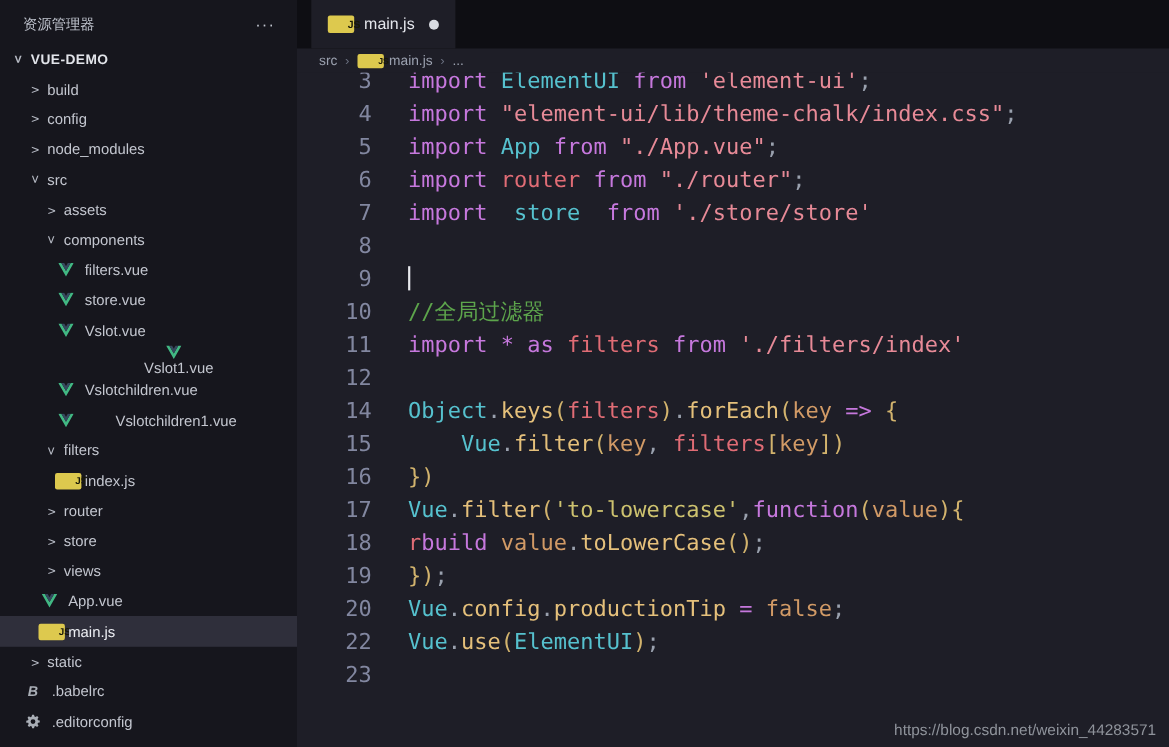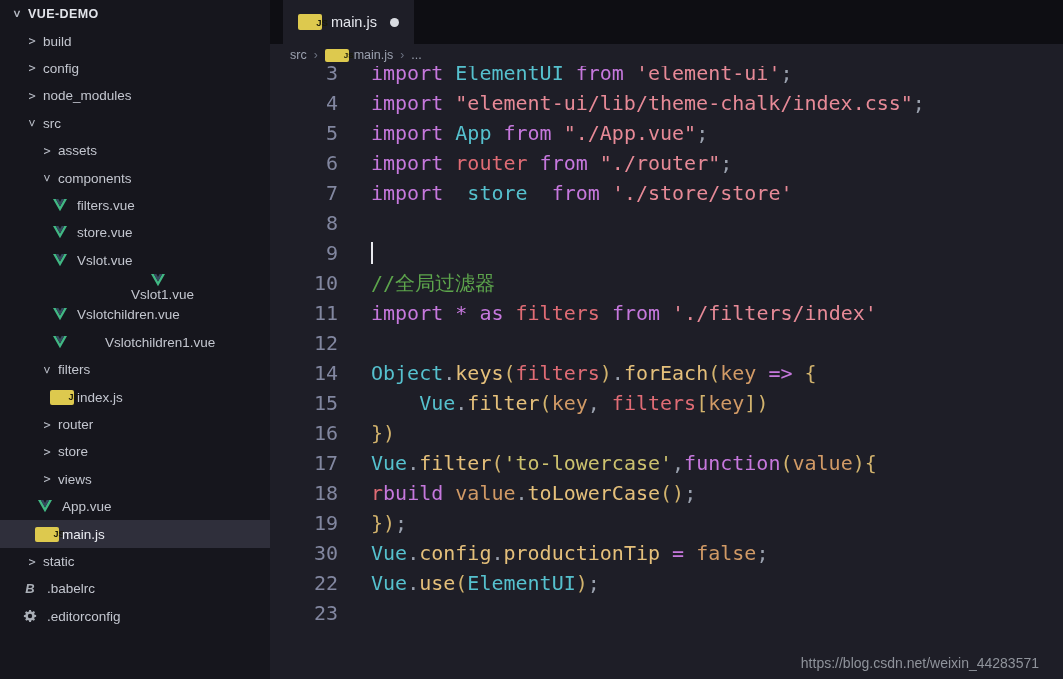--- a/index.html
+++ b/index.html
@@ -88,28 +88,32 @@
   .tk-str    { color: var(--tk_str); }
   .tk-str2   { color: var(--tk_str2); }
   .tk-red    { color: var(--tk_red); }
   .tk-orange { color: var(--tk_orange); }
   .tk-cm     { color: var(--tk_cm); }
   .tk-pn     { color: var(--tk_pn); }
   .tk-br     { color: var(--tk_br); }
   .tk-pl     { color: var(--tk_pl); }
 
   .watermark {
-    position: absolute; right: 24px; bottom: 8px; z-index: 6;
+    position: absolute; right: 12px; bottom: 8px; z-index: 6;
     font-size: 14px; color: var(--watermark);
   }
 </style>
 </head>
 <body>
 
 <div class="sidebar">
+  <div class="sb-header">
+    <span>资源管理器</span>
+    <span class="sb-more">···</span>
+  </div>
   <div class="tree">
       <div class="tree-row root" style="padding-left: 8px;">
         <span class="chev open">&gt;</span>
         <span class="tree-label">VUE-DEMO</span>
       </div>
       <div class="tree-row" style="padding-left: 23px;">
         <span class="chev">&gt;</span>
         <span class="tree-label">build</span>
       </div>
       <div class="tree-row" style="padding-left: 23px;">
@@ -292,19 +296,19 @@
       <div class="code-row"><span class="ln">9</span><span class="code"><span class="cursor"></span></span></div>
       <div class="code-row"><span class="ln">10</span><span class="code"><span class="tk-cm">//全局过滤器</span></span></div>
       <div class="code-row"><span class="ln">11</span><span class="code"><span class="tk-kw">import</span><span class="tk-pl"> </span><span class="tk-kw">*</span><span class="tk-pl"> </span><span class="tk-kw">as</span><span class="tk-pl"> </span><span class="tk-red">filters</span><span class="tk-pl"> </span><span class="tk-kw">from</span><span class="tk-pl"> </span><span class="tk-str">'./filters/index'</span></span></div>
       <div class="code-row"><span class="ln">12</span><span class="code"></span></div>
       <div class="code-row"><span class="ln">14</span><span class="code"><span class="tk-cls">Object</span><span class="tk-pn">.</span><span class="tk-fn">keys</span><span class="tk-br">(</span><span class="tk-red">filters</span><span class="tk-br">)</span><span class="tk-pn">.</span><span class="tk-fn">forEach</span><span class="tk-br">(</span><span class="tk-orange">key</span><span class="tk-pl"> </span><span class="tk-kw">=&gt;</span><span class="tk-pl"> </span><span class="tk-br">{</span></span></div>
       <div class="code-row"><span class="ln">15</span><span class="code"><span class="tk-pl">    </span><span class="tk-cls">Vue</span><span class="tk-pn">.</span><span class="tk-fn">filter</span><span class="tk-br">(</span><span class="tk-orange">key</span><span class="tk-pn">,</span><span class="tk-pl"> </span><span class="tk-red">filters</span><span class="tk-br">[</span><span class="tk-orange">key</span><span class="tk-br">]</span><span class="tk-br">)</span></span></div>
       <div class="code-row"><span class="ln">16</span><span class="code"><span class="tk-br">}</span><span class="tk-br">)</span></span></div>
       <div class="code-row"><span class="ln">17</span><span class="code"><span class="tk-cls">Vue</span><span class="tk-pn">.</span><span class="tk-fn">filter</span><span class="tk-br">(</span><span class="tk-str2">'to-lowercase'</span><span class="tk-pn">,</span><span class="tk-kw">function</span><span class="tk-br">(</span><span class="tk-orange">value</span><span class="tk-br">)</span><span class="tk-br">{</span></span></div>
       <div class="code-row"><span class="ln">18</span><span class="code"><span class="tk-red">r</span><span class="tk-kw">build</span><span class="tk-pl"> </span><span class="tk-orange">value</span><span class="tk-pn">.</span><span class="tk-fn">toLowerCase</span><span class="tk-br">(</span><span class="tk-br">)</span><span class="tk-pn">;</span></span></div>
       <div class="code-row"><span class="ln">19</span><span class="code"><span class="tk-br">}</span><span class="tk-br">)</span><span class="tk-pn">;</span></span></div>
-      <div class="code-row"><span class="ln">30</span><span class="code"><span class="tk-cls">Vue</span><span class="tk-pn">.</span><span class="tk-fn">config</span><span class="tk-pn">.</span><span class="tk-fn">productionTip</span><span class="tk-pl"> </span><span class="tk-kw">=</span><span class="tk-pl"> </span><span class="tk-orange">false</span><span class="tk-pn">;</span></span></div>
+      <div class="code-row"><span class="ln">20</span><span class="code"><span class="tk-cls">Vue</span><span class="tk-pn">.</span><span class="tk-fn">config</span><span class="tk-pn">.</span><span class="tk-fn">productionTip</span><span class="tk-pl"> </span><span class="tk-kw">=</span><span class="tk-pl"> </span><span class="tk-orange">false</span><span class="tk-pn">;</span></span></div>
       <div class="code-row"><span class="ln">22</span><span class="code"><span class="tk-cls">Vue</span><span class="tk-pn">.</span><span class="tk-fn">use</span><span class="tk-br">(</span><span class="tk-cls">ElementUI</span><span class="tk-br">)</span><span class="tk-pn">;</span></span></div>
       <div class="code-row"><span class="ln">23</span><span class="code"></span></div>
     </div>
 </div>
 
 <div class="watermark">https://blog.csdn.net/weixin_44283571</div>
 
 </body></html>

